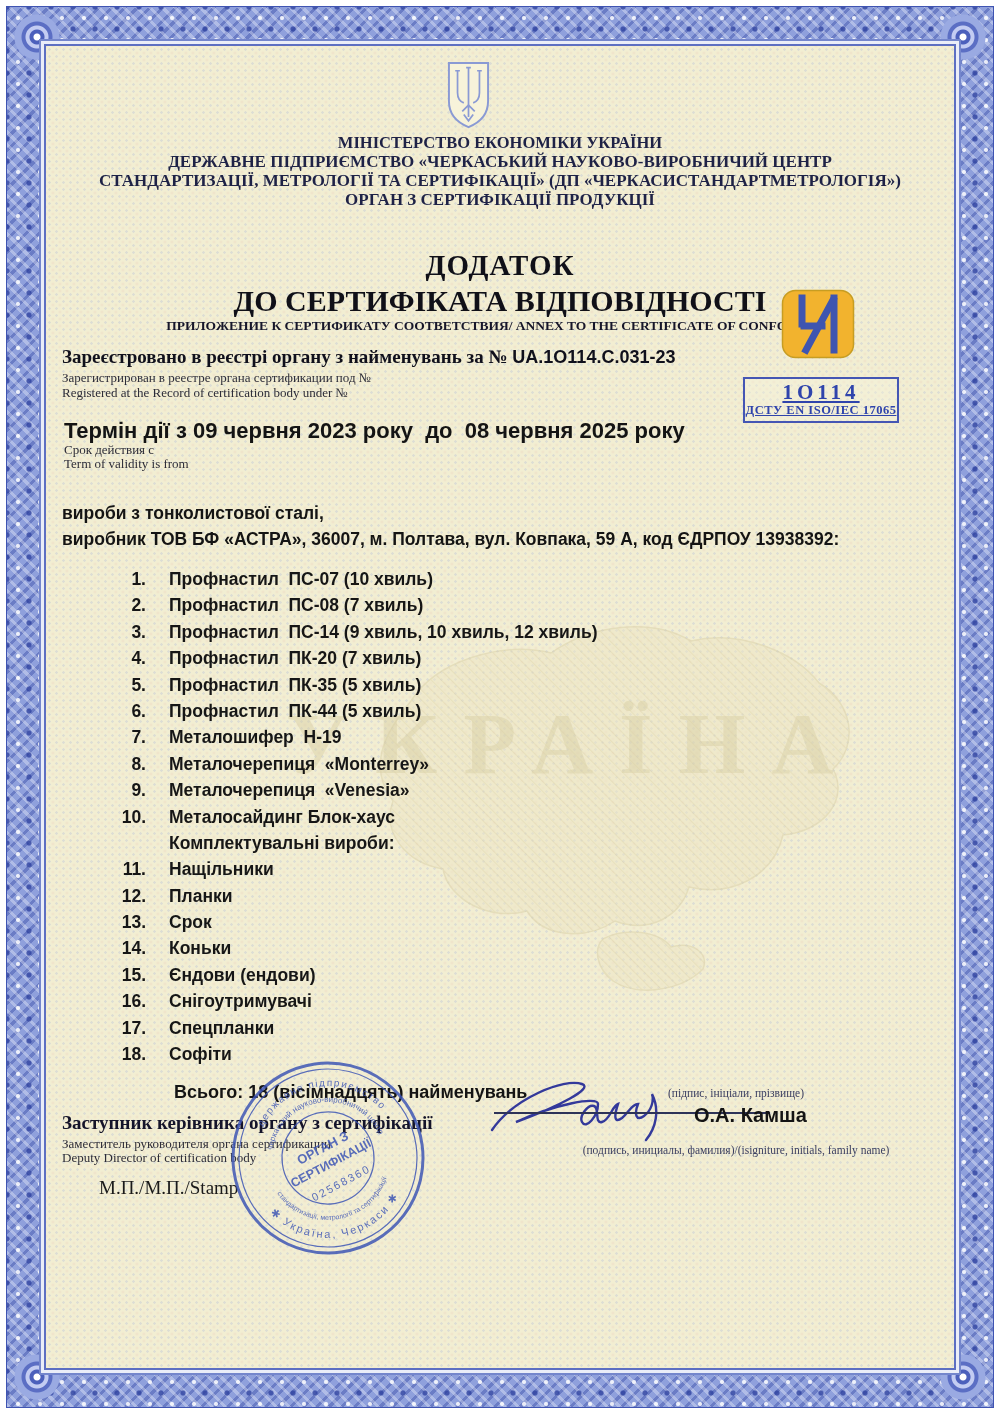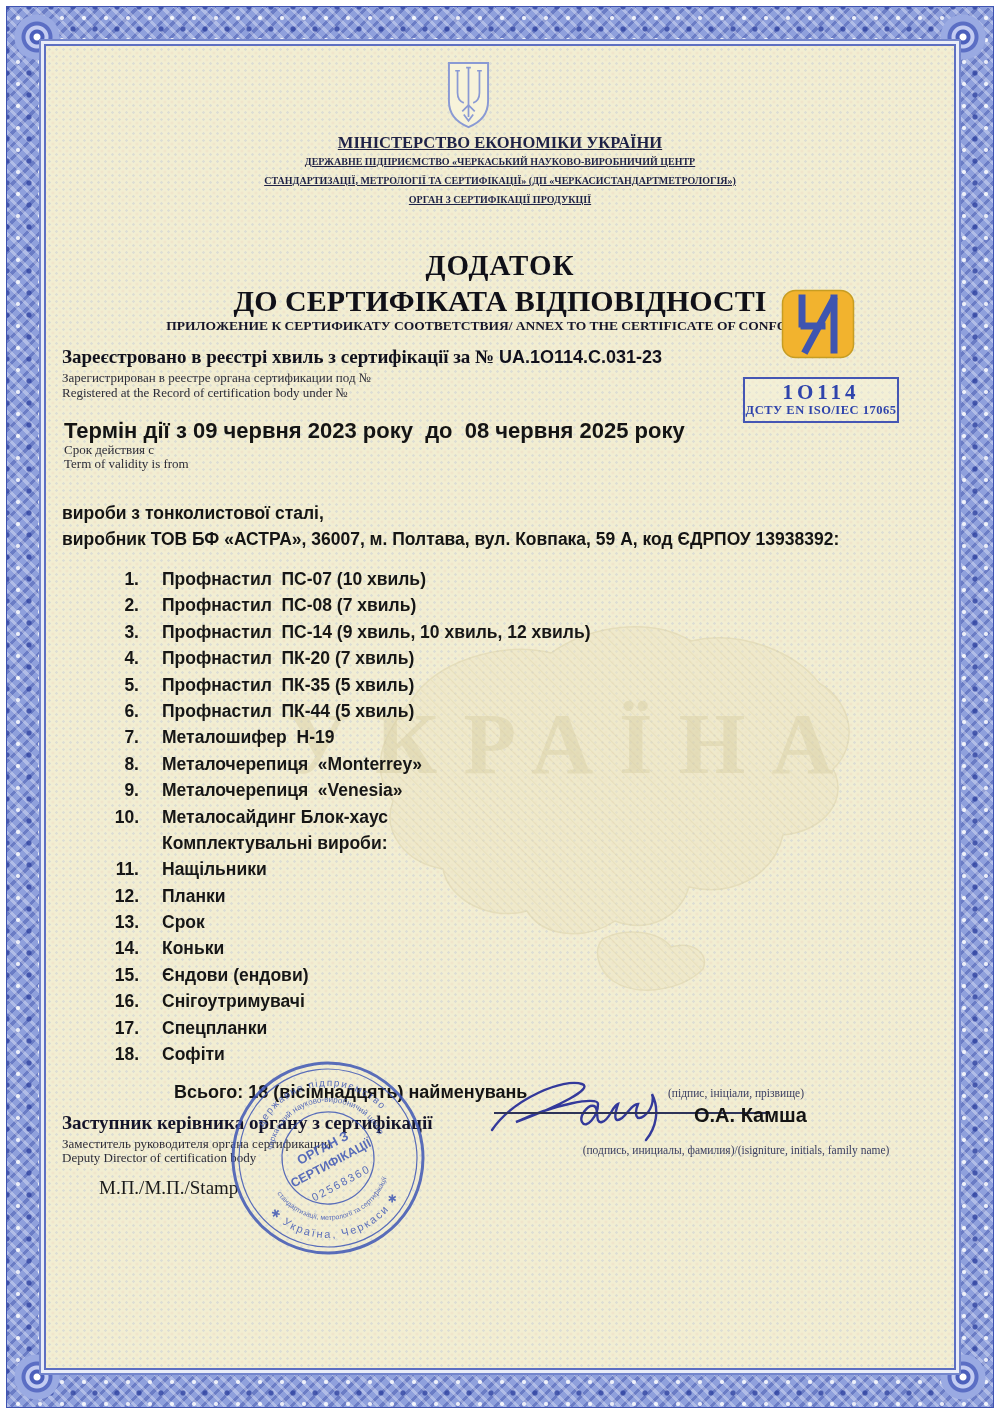--- a/index.html
+++ b/index.html
@@ -25,45 +25,45 @@
     background-color:#f2eed2;
     background-image:
       radial-gradient(rgba(120,140,220,.17) 1px, transparent 1.5px),
       radial-gradient(rgba(225,150,150,.13) 1px, transparent 1.5px);
     background-size:7px 7px;background-position:0 0,3.5px 3.5px;}
   .abs{position:absolute;}
   .serif{font-family:"Liberation Serif",serif;}
   .sans{font-family:"Liberation Sans",sans-serif;}
   .center{left:0;right:0;text-align:center;}
   
-  .hdr{color:#1e2246;font-weight:bold;line-height:19px;text-decoration:underline;}
+  .hdr{color:#1e2246;font-weight:bold;line-height:19px;}
   .hdr .l1{font-size:16.5px;}
-  .hdr .l2,.hdr .l3,.hdr .l4{font-size:10px;}
+  .hdr .l2,.hdr .l3,.hdr .l4{font-size:17px;}
   
   .title1{font-size:29px;font-weight:bold;color:#101018;letter-spacing:1px;}
   .title2{font-size:30px;font-weight:bold;color:#101018;}
   .title3{font-size:13.5px;font-weight:bold;color:#16162a;}
   .small-label{font-size:13px;color:#2c2c38;line-height:14.5px;}
   .reg-line{font-size:19px;font-weight:bold;color:#10101c;}
   .reg-num{font-family:"Liberation Sans",sans-serif;font-size:18px;margin-top:16px;}
   .validity{font-size:22px;font-weight:bold;color:#141414;white-space:pre;}
   .intro{font-size:17.5px;font-weight:bold;color:#141414;}
-  .list{left:48px;top:520px;width:700px;}
+  .list{left:55px;top:520px;width:700px;}
   .item-row{height:26.4px;line-height:26.4px;font-size:17.5px;font-weight:bold;color:#161616;
             font-family:"Liberation Sans",sans-serif;}
   .item-num{display:inline-block;width:45px;text-align:right;}
   .item-text{margin-left:23px;white-space:pre;}
   .total{font-size:18px;font-weight:bold;color:#141414;}
   .position{font-size:19px;font-weight:bold;color:#14142a;}
   .mp{font-size:19px;color:#1a1a1a;}
   .name{font-size:20px;font-weight:bold;color:#141414;}
   .sig-label{font-size:11.5px;color:#3c4062;line-height:13.5px;text-align:center;}
   .sig-line{border-bottom:2px solid #2e3358;}
   
-  .accr-box{border:2px solid #4456b4;color:#2f44ac;text-align:center;padding:2px 0 3px 0;background:rgba(245,242,220,.4);}
+  .accr-box{border:2px solid #4456b4;color:#2f44ac;text-align:center;padding:2px 0 3px 0;background:rgba(245,242,220,.4);text-decoration:underline;}
   .accr-num{font-size:21px;font-weight:bold;letter-spacing:4px;line-height:22px;}
   .accr-std{font-size:12.5px;font-weight:bold;letter-spacing:.5px;}
   .stamp{opacity:.84;transform:rotate(-8deg);}
   .watermark{opacity:.85;}
 </style>
 </head>
 <body>
 
 <div class="page">
   <div class="frame"></div>
@@ -114,21 +114,21 @@
         <path d="M52 11 L25 61"></path>
         <path d="M23 37 H41"></path>
       </g>
     </svg>
 
     <div class="abs accr-box serif" style="left:697px;top:331px;width:152px">
       <div class="accr-num">1О114</div>
       <div class="accr-std">ДСТУ EN ISO/ІЕС 17065</div>
     </div>
 
-    <div class="abs reg-line serif" style="left:16px;top:300px"><span>Зареєстровано в реєстрі хвиль з сертифікації за № </span><span class="reg-num">UA.1О114.С.031-23</span></div>
+    <div class="abs reg-line serif" style="left:16px;top:300px"><span>Зареєстровано в реєстрі органу з найменувань за № </span><span class="reg-num">UA.1О114.С.031-23</span></div>
     <div class="abs small-label" style="left:16px;top:325px">Зарегистрирован в реестре органа сертификации под №</div>
     <div class="abs small-label" style="left:16px;top:340px">Registered at the Record of certification body under №</div>
 
     <div class="abs validity sans" style="left:18px;top:372px">Термін дії з 09 червня 2023 року  до  08 червня 2025 року</div>
     <div class="abs small-label" style="left:18px;top:397px">Срок действия с</div>
     <div class="abs small-label" style="left:18px;top:411px">Term of validity is from</div>
 
     <div class="abs intro sans" style="left:16px;top:457px">вироби з тонколистової сталі,</div>
     <div class="abs intro sans" style="left:16px;top:483px">виробник ТОВ БФ «АСТРА», 36007, м. Полтава, вул. Ковпака, 59 А, код ЄДРПОУ 13938392:</div>
 

